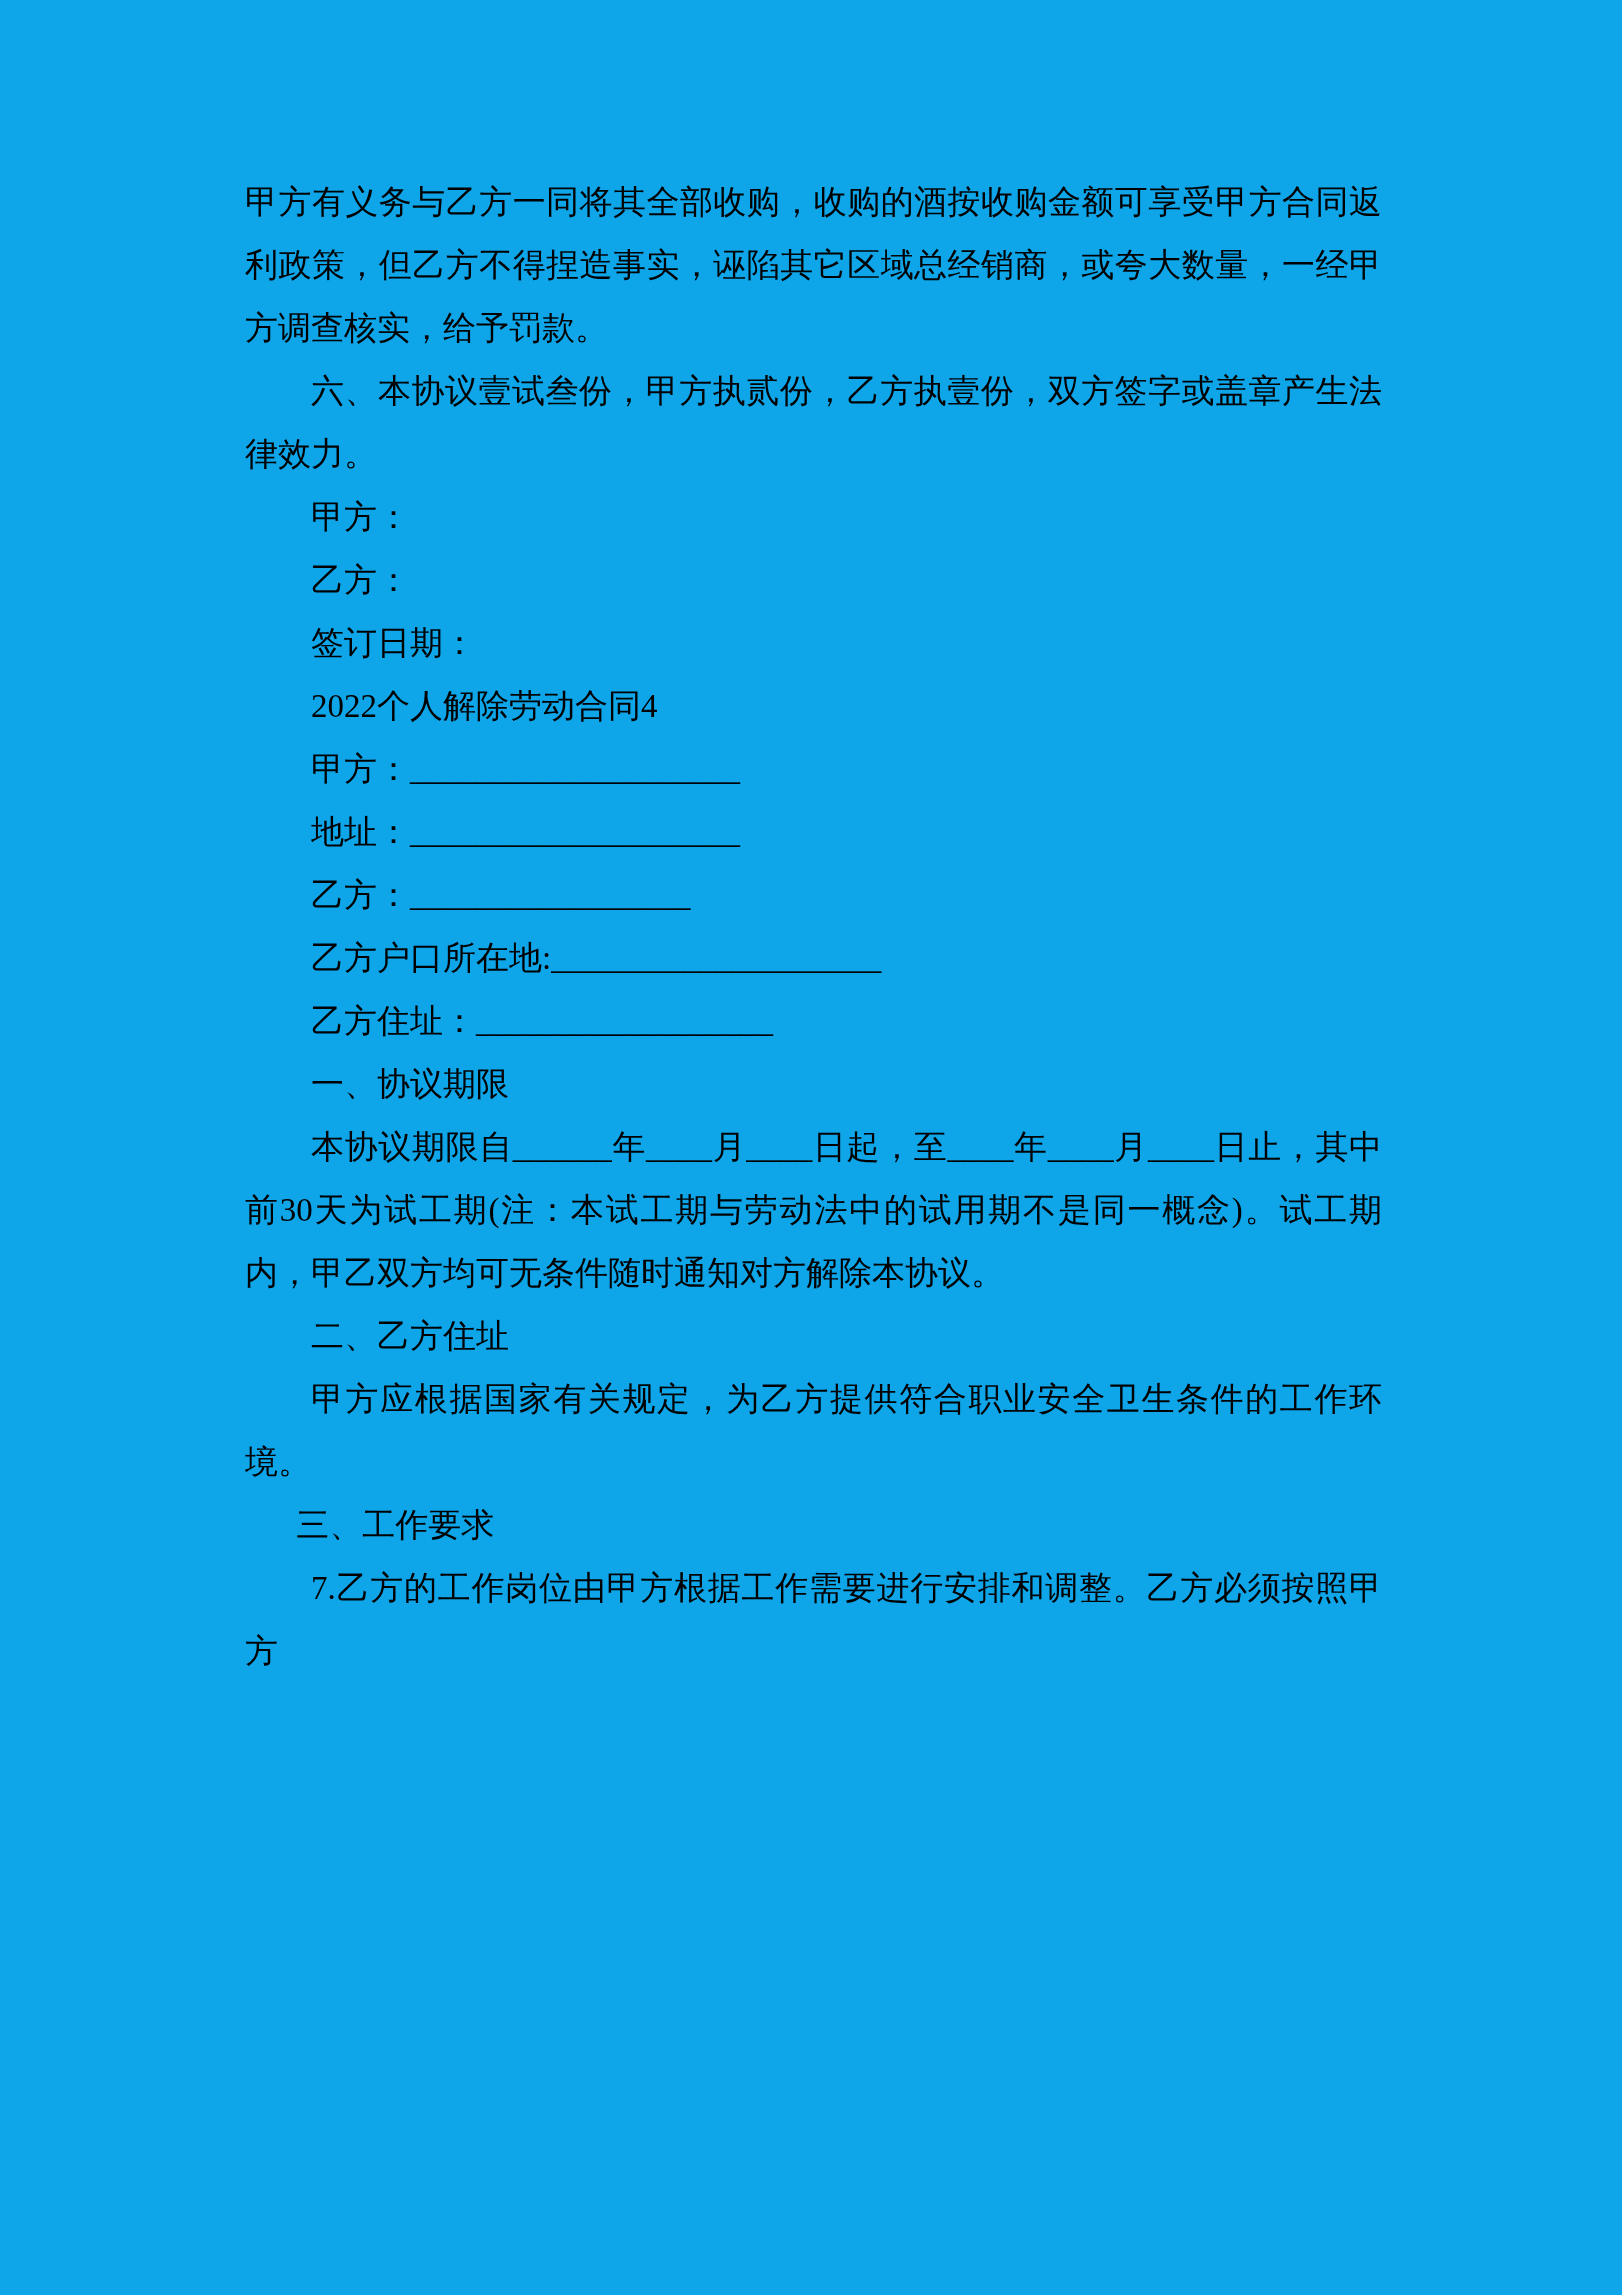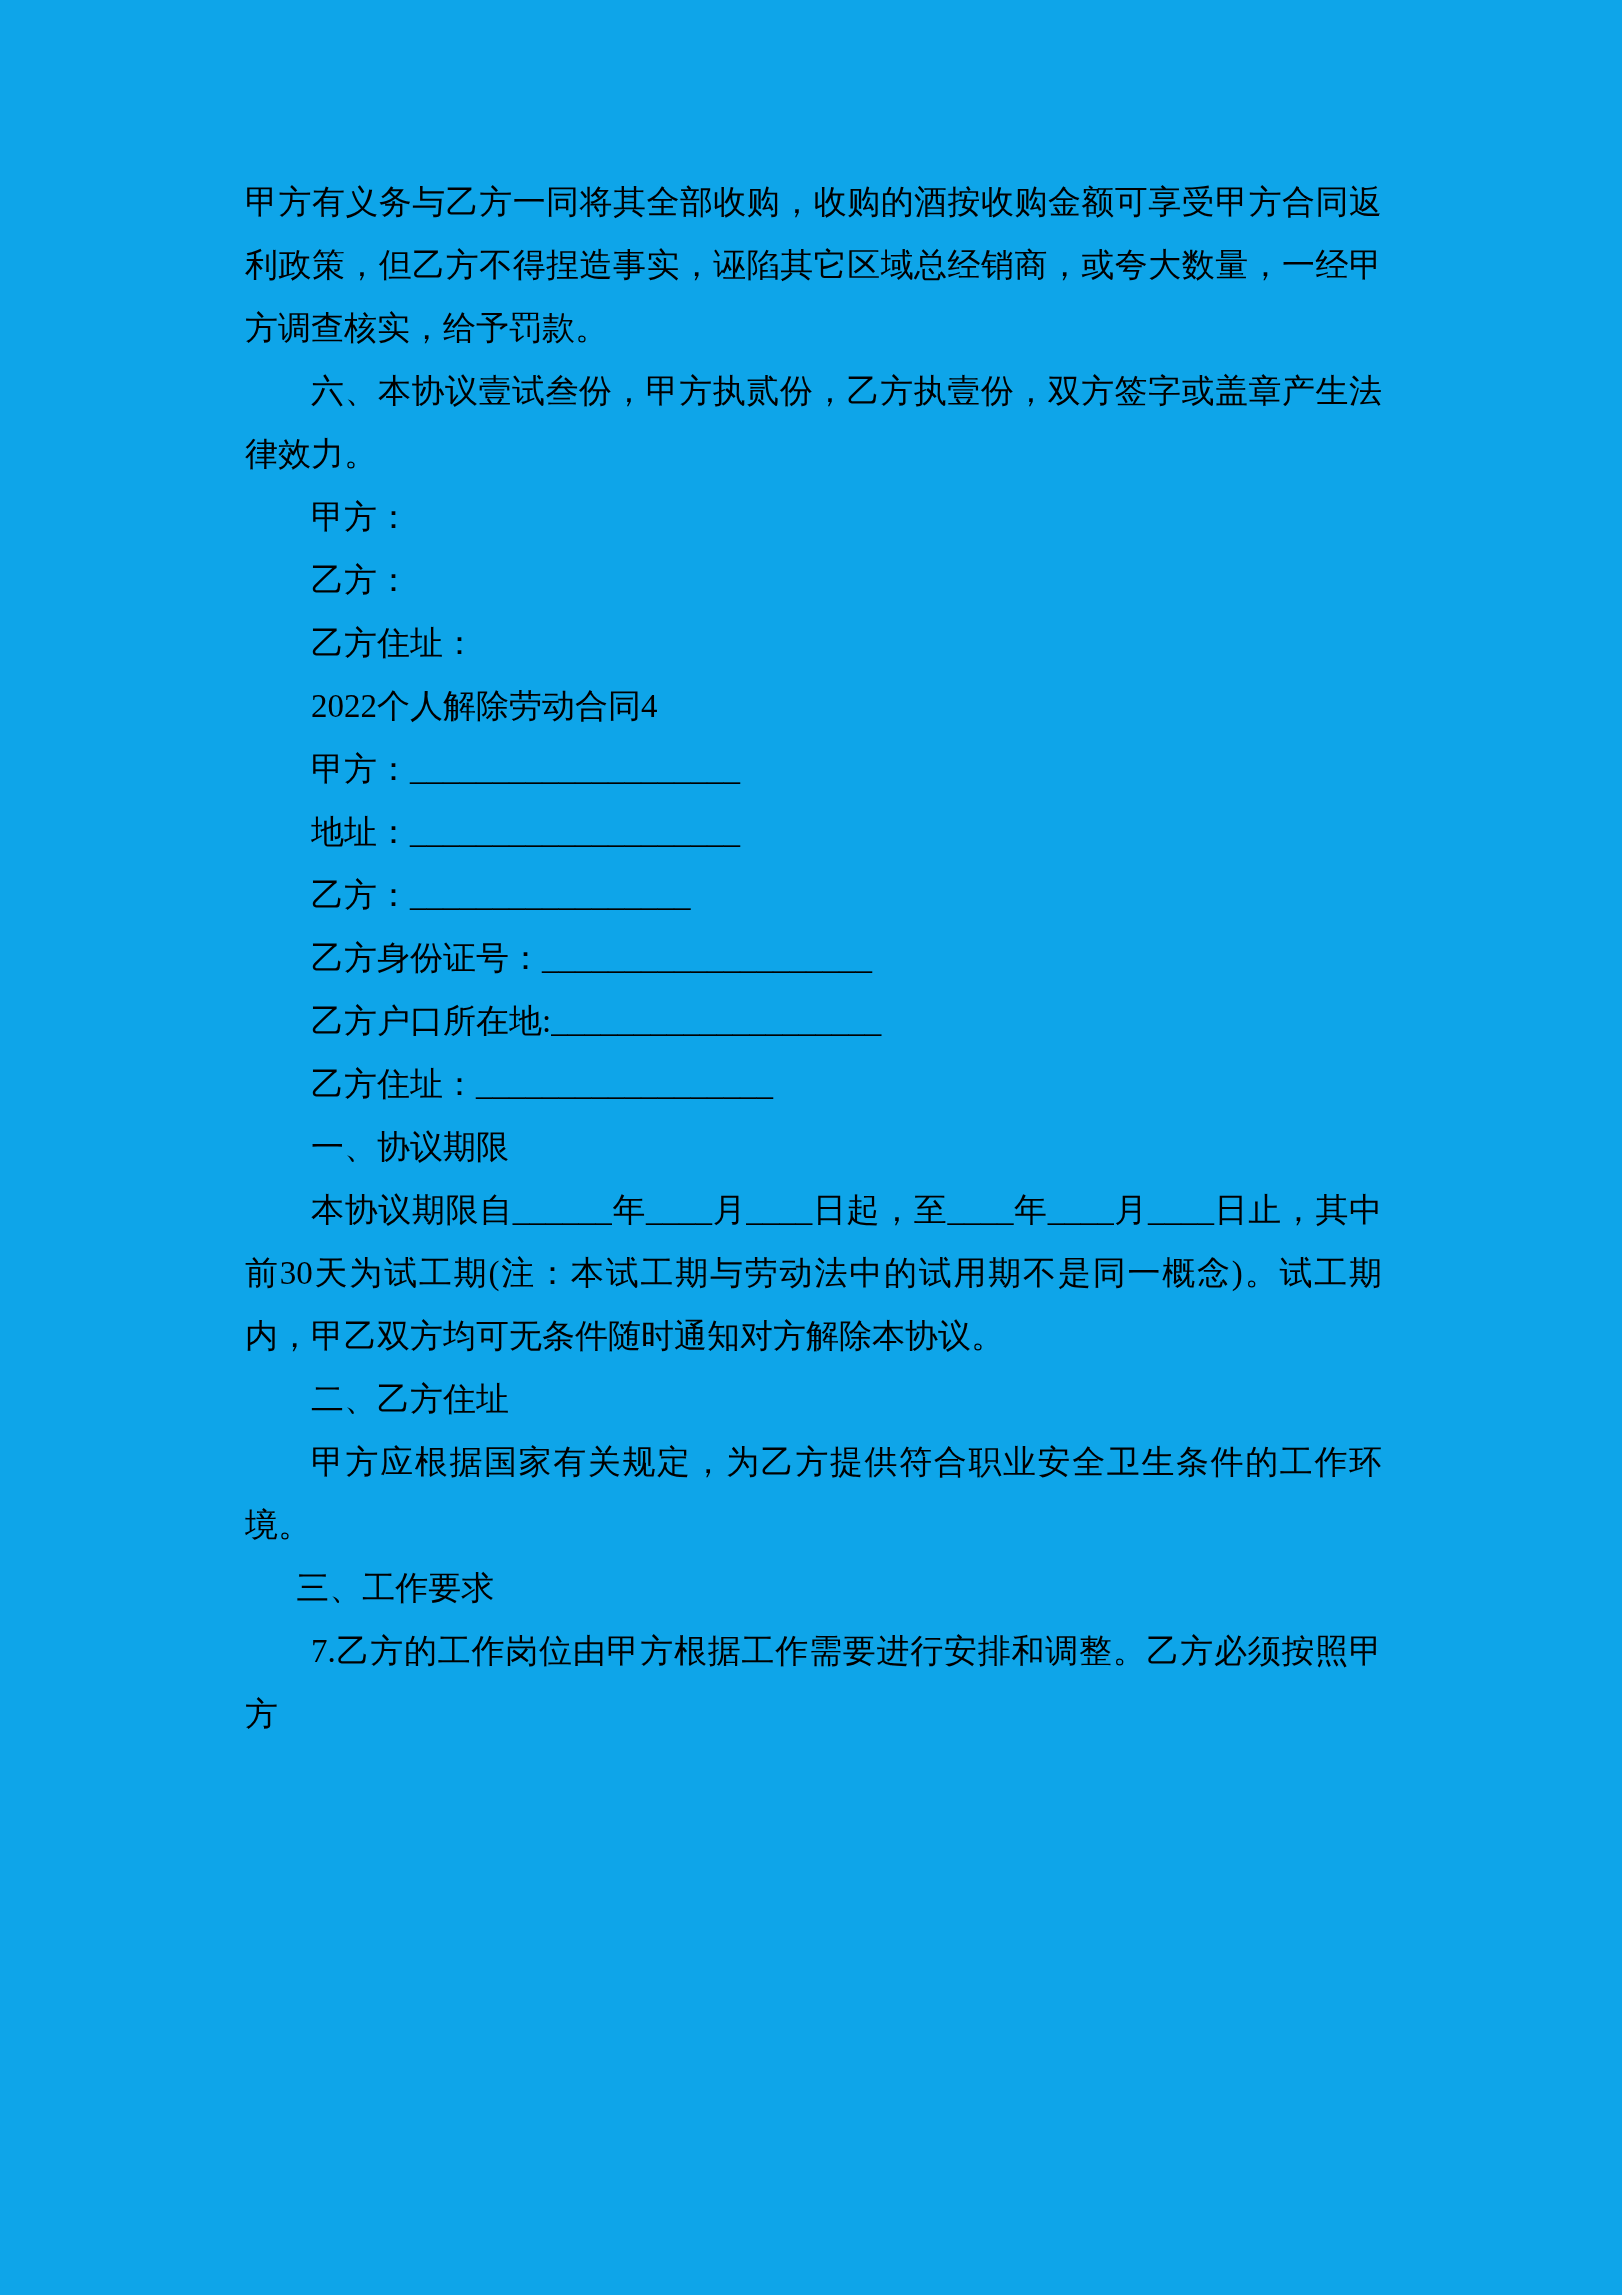--- a/index.html
+++ b/index.html
@@ -37,26 +37,25 @@
   }
 </style>
 </head>
 <body>
 
 <div class="page">
   <p class="para">甲方有义务与乙方一同将其全部收购，收购的酒按收购金额可享受甲方合同返利政策，但乙方不得捏造事实，诬陷其它区域总经销商，或夸大数量，一经甲方调查核实，给予罚款。</p>
   <p class="para indent">六、本协议壹试叁份，甲方执贰份，乙方执壹份，双方签字或盖章产生法律效力。</p>
   <p class="para indent">甲方：</p>
   <p class="para indent">乙方：</p>
-  <p class="para indent">乙方住址：</p>
+  <p class="para indent">签订日期：</p>
   <p class="para indent">2022个人解除劳动合同4</p>
   <p class="para indent">甲方：____________________</p>
   <p class="para indent">地址：____________________</p>
   <p class="para indent">乙方：_________________</p>
-  <p class="para indent">乙方身份证号：____________________</p>
   <p class="para indent">乙方户口所在地:____________________</p>
   <p class="para indent">乙方住址：__________________</p>
   <p class="para indent">一、协议期限</p>
   <p class="para indent">本协议期限自______年____月____日起，至____年____月____日止，其中前30天为试工期(注：本试工期与劳动法中的试用期不是同一概念)。试工期内，甲乙双方均可无条件随时通知对方解除本协议。</p>
   <p class="para indent">二、乙方住址</p>
   <p class="para indent">甲方应根据国家有关规定，为乙方提供符合职业安全卫生条件的工作环境。</p>
   <p class="para indent-small">三、工作要求</p>
   <p class="para indent">7.乙方的工作岗位由甲方根据工作需要进行安排和调整。乙方必须按照甲方</p>
 </div>
 

